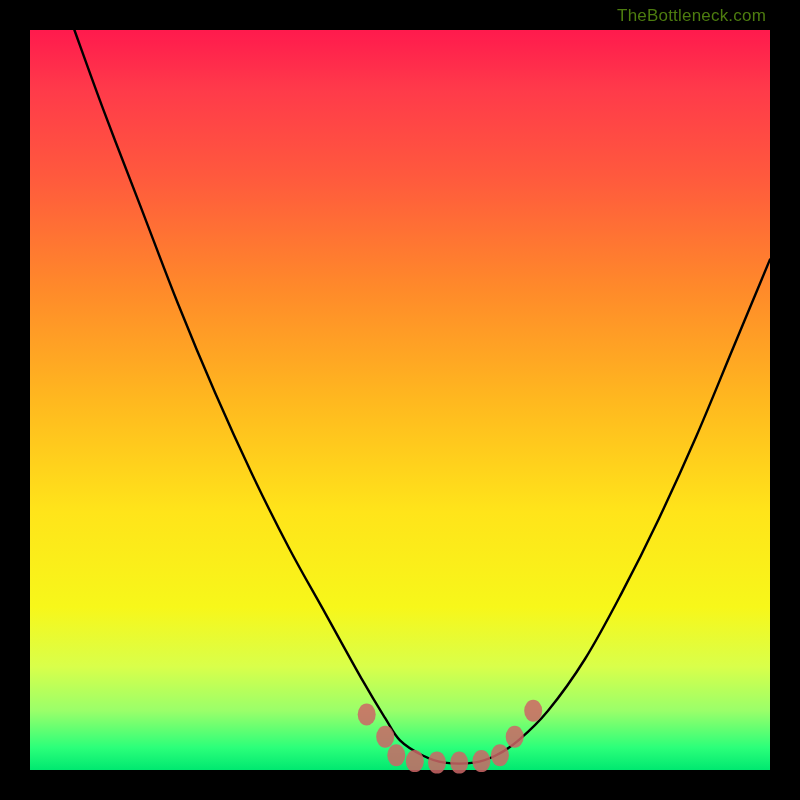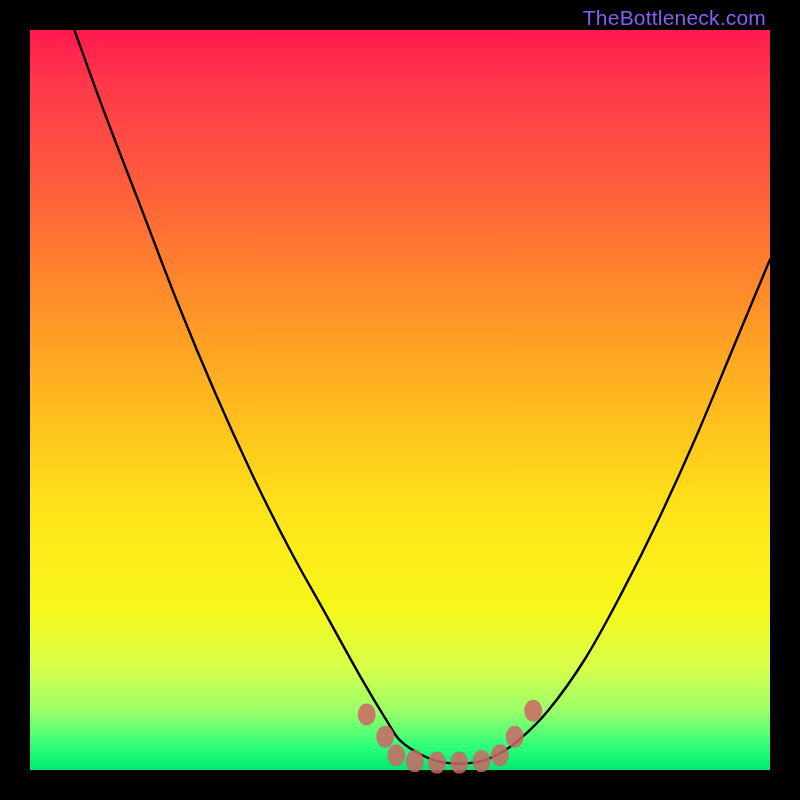--- a/index.html
+++ b/index.html
@@ -36,22 +36,22 @@
       #d9ff4a 86%,
       #9aff6a 92%,
       #2bff7a 97%,
       #00e870 100%
     );
   }
   .watermark {
     position: absolute;
     top: 6px;
     right: 34px;
-    color: #8b5cf6;
-    font-size: 21px;
+    color: #4d7c0f;
+    font-size: 17px;
     font-weight: 500;
     letter-spacing: 0.2px;
     user-select: none;
   }
   svg.curve {
     position: absolute;
     left: 0;
     top: 0;
     width: 740px;
     height: 740px;

